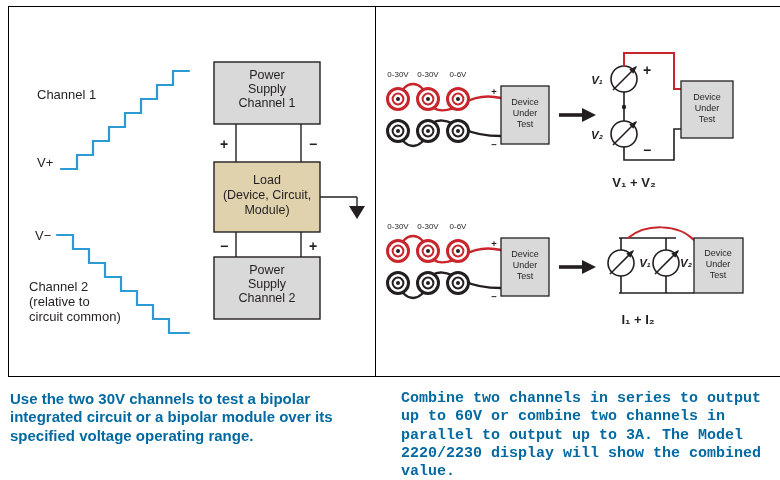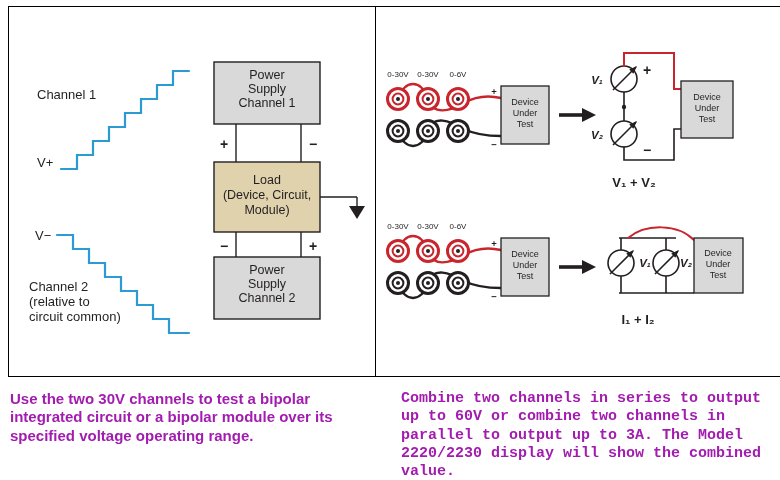--- a/index.html
+++ b/index.html
@@ -6,21 +6,21 @@
   body{
     width:780px;height:480px;position:relative;background:#ffffff;
     font-family:"Liberation Sans",sans-serif;color:#231f20;overflow:hidden;
   }
   .panel{position:absolute;border:1.6px solid #000;background:#fff;box-sizing:border-box;}
   #panel-left{left:8px;top:6px;width:379px;height:371px;}
   #panel-right{left:375px;top:6px;width:425px;height:371px;}
   .panel svg{display:block;}
   .caption{
     position:absolute;top:390px;width:372px;
-    font-weight:bold;font-size:15px;line-height:1.22;color:#a21caf;
+    font-weight:bold;font-size:15px;line-height:1.22;color:#0369a1;
     font-family:"Liberation Sans",sans-serif;
   }
   #caption-left{left:10px;}
   #caption-right{left:401px;font-family:Liberation Mono, monospace;}
   
   text{font-family:"Liberation Sans",sans-serif;fill:#231f20;}
   .lab{font-size:13px;}
   .box-label{font-size:12.5px;text-anchor:middle;}
   .dut-label{font-size:9px;text-anchor:middle;}
   .term-label{font-size:8px;text-anchor:middle;}

